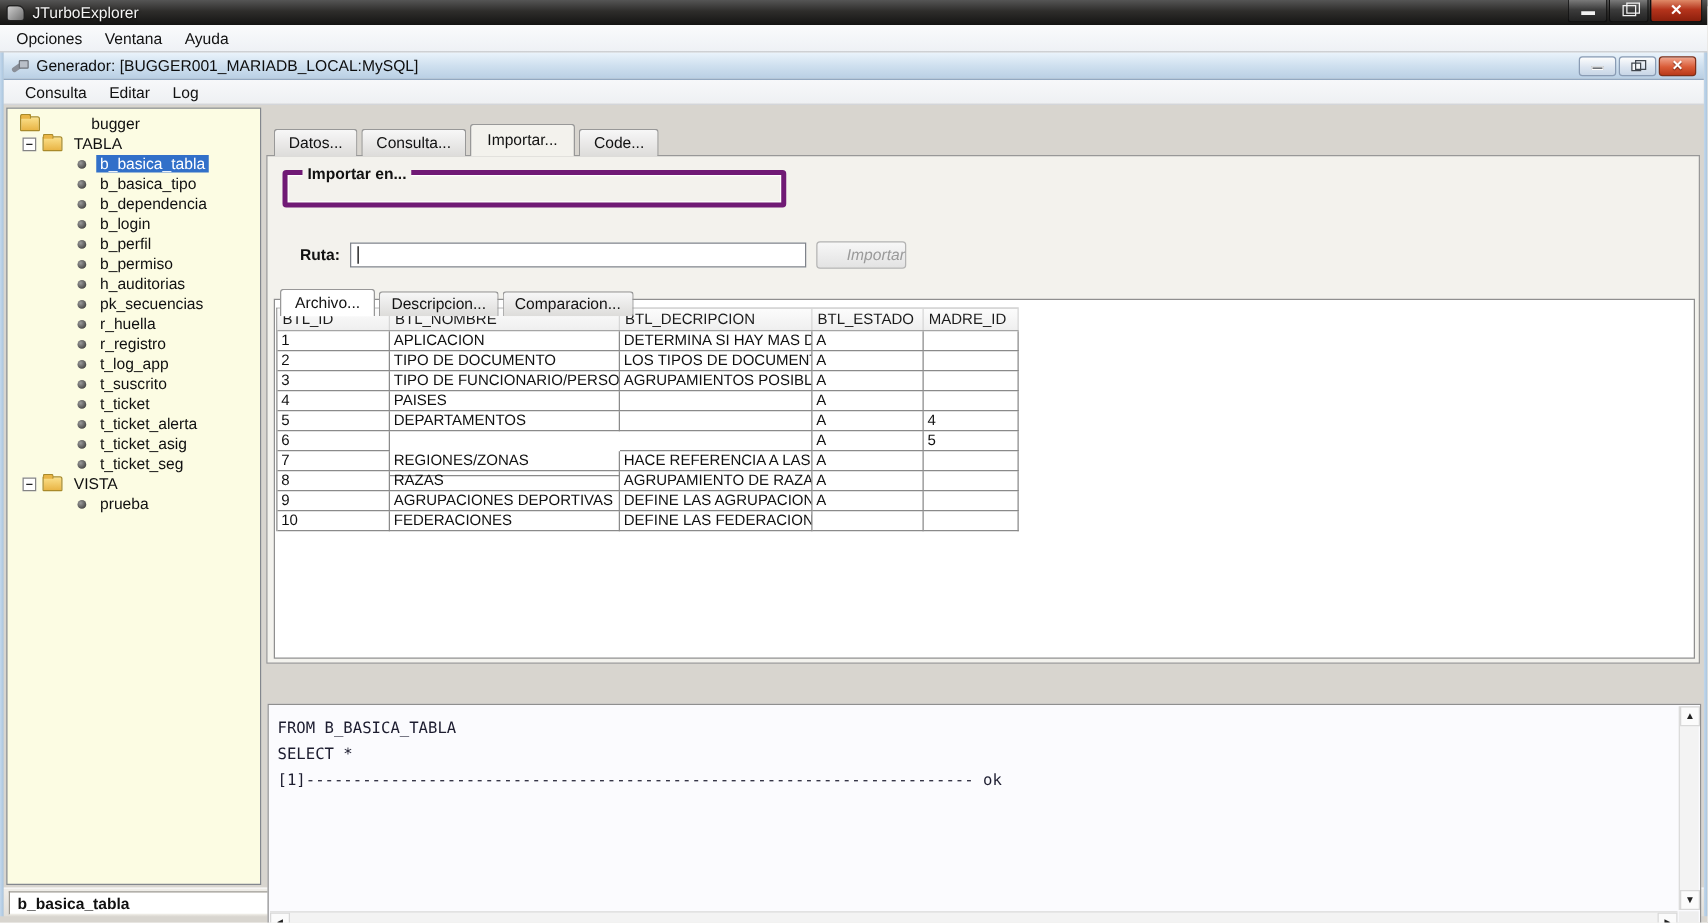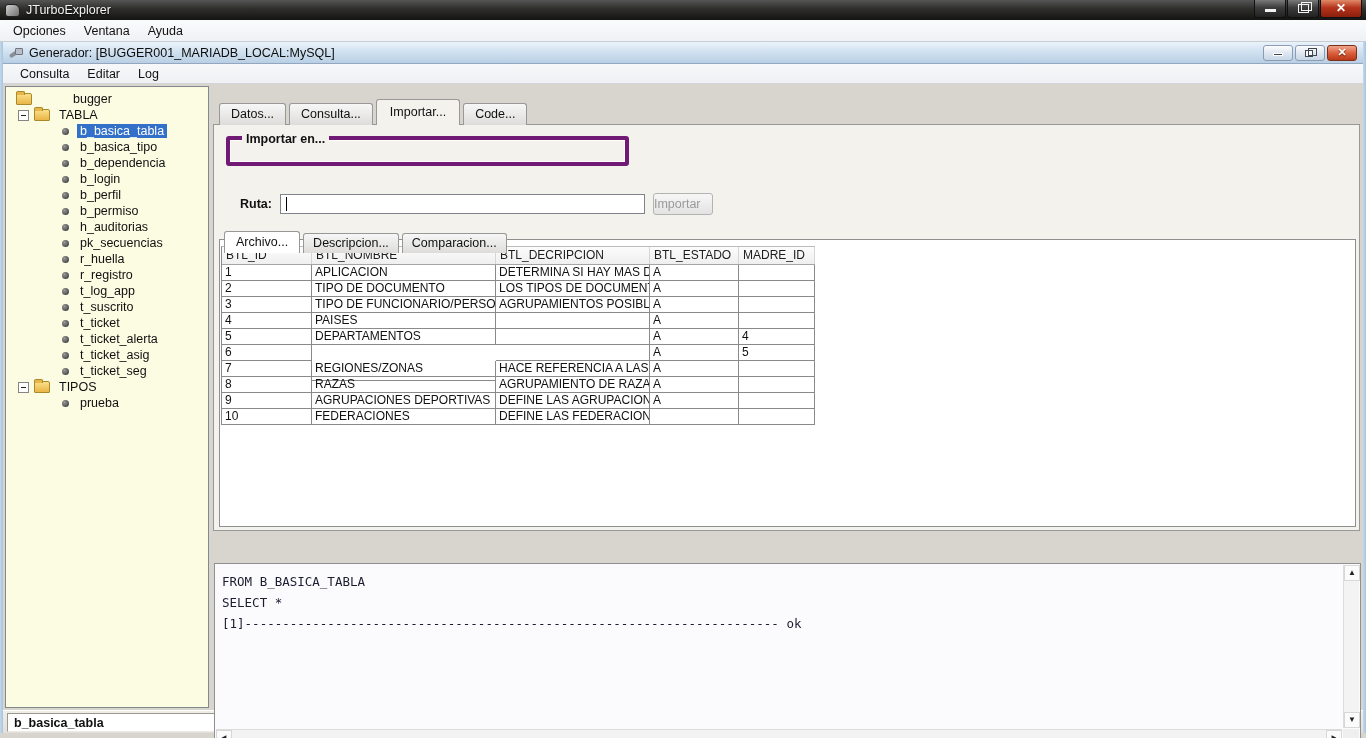--- a/index.html
+++ b/index.html
@@ -96,22 +96,22 @@
   #groupbox { position:absolute; left:12px; top:11px; width:403px; height:30px;
     border:4px solid #701a75; box-shadow:inset 0 0 0 1px #ffffff; border-radius:3px; }
   #groupbox-label { position:absolute; left:12px; top:-8px; background:#f3f2ed; padding:0 4px; font-weight:bold; }
   .radio-row { position:absolute; left:10px; top:16px; display:flex; align-items:center; }
 
   #ruta-row { position:absolute; left:26px; top:68px; display:flex; align-items:center; }
   #ruta-label { font-weight:bold; margin-right:8px; }
   #ruta-input { width:365px; height:20px; background:#fff; border:1px solid #7f838a;
     display:flex; align-items:center; padding-left:4px; white-space:nowrap; overflow:hidden; }
   .caret { display:inline-block; width:1px; height:14px; background:#000; margin-left:1px; }
-  #import-btn { margin-left:8px; width:60px; height:22px; border:1px solid #b3b3b3; border-radius:3px;
-    background:linear-gradient(180deg,#f7f7f7,#e3e3e3); color:#9a9a9a; text-align:left; line-height:20px; }
+  #import-btn { margin-left:8px; width:72px; height:22px; border:1px solid #b3b3b3; border-radius:3px;
+    background:linear-gradient(180deg,#f7f7f7,#e3e3e3); color:#9a9a9a; text-align:right; line-height:20px;font-style:italic; }
 
   #subtabstrip { position:absolute; left:4px; top:93px; }
   .subtab { padding:2px 9px 3px; }
   .subtab.active { background:#fff; padding:3px 11px 4px; }
 
   #table-container { position:absolute; left:5px; top:114px; width:1137px; height:288px;
     background:#fff; border:1px solid #8f8f8f; overflow:hidden; }
   #grid { margin:6px 0 0 1px; border-left:1px solid #8a8a8a; border-top:1px solid #bbb; width:594px; }
   .grid-header { display:flex; background:linear-gradient(180deg,#fcfcfc,#efefef);
     border-bottom:1px solid #a5a5a5; height:18px; }
@@ -273,21 +273,21 @@
           <span class="bullet"></span>
           <span class="tree-label">t_ticket_asig</span>
         </div>
         <div class="tree-row tree-leaf">
           <span class="bullet"></span>
           <span class="tree-label">t_ticket_seg</span>
         </div>
         <div class="tree-row tree-group">
           <span class="expander"></span>
           <span class="folder"></span>
-          <span class="tree-label">TIPOS</span>
+          <span class="tree-label">VISTA</span>
         </div>
         <div class="tree-row tree-leaf">
           <span class="bullet"></span>
           <span class="tree-label">prueba</span>
         </div>
       </div>
 
     <div id="right">
       <div class="tabstrip" id="main-tabstrip">
           <div class="tab">Datos...</div>

